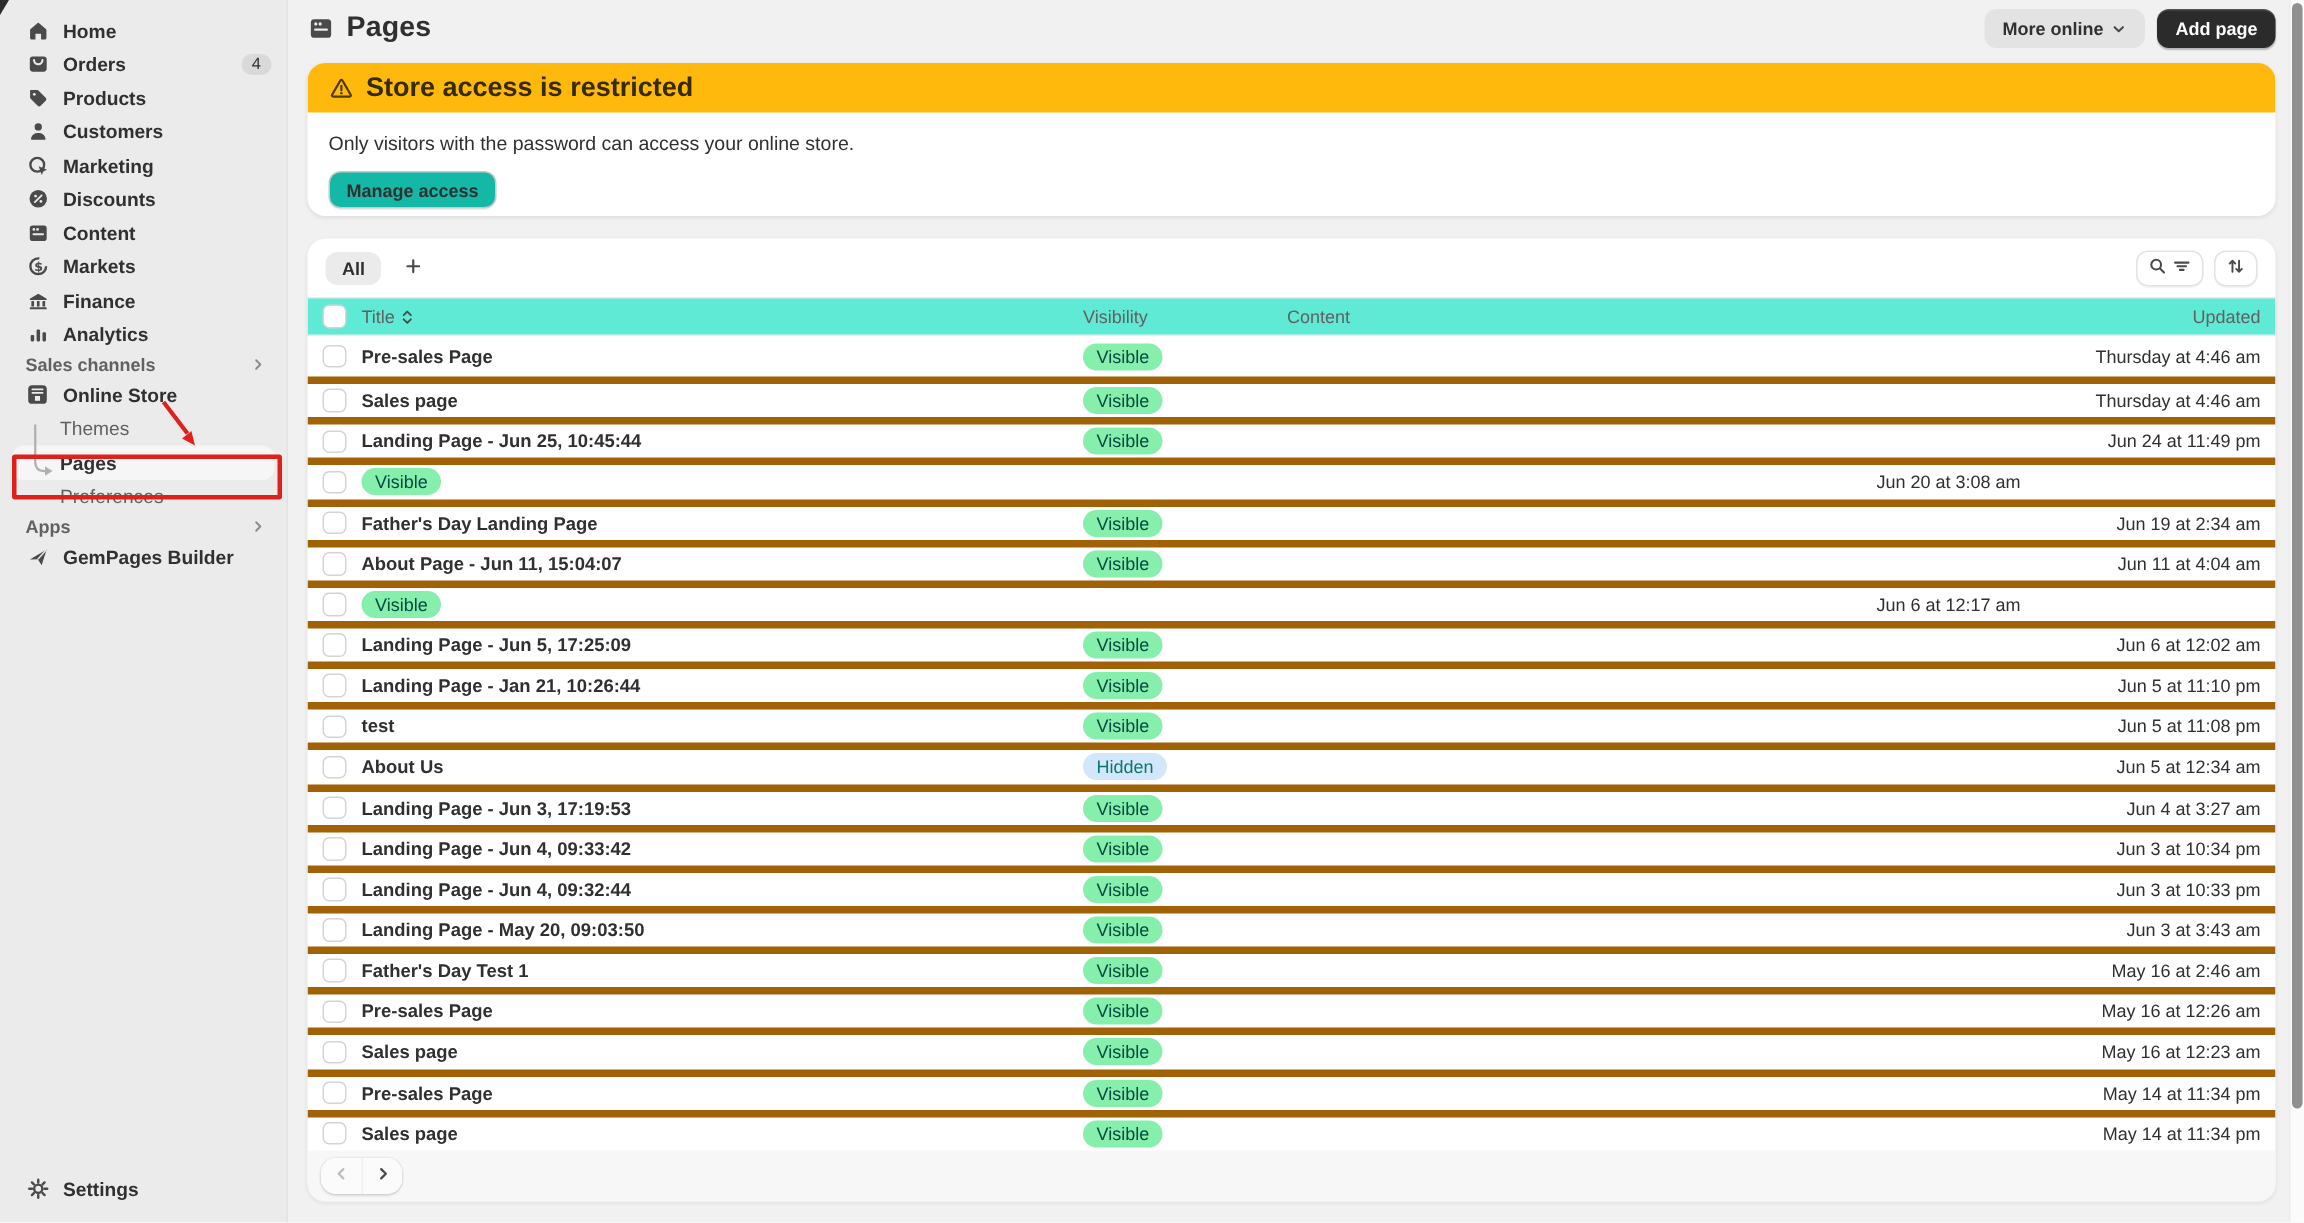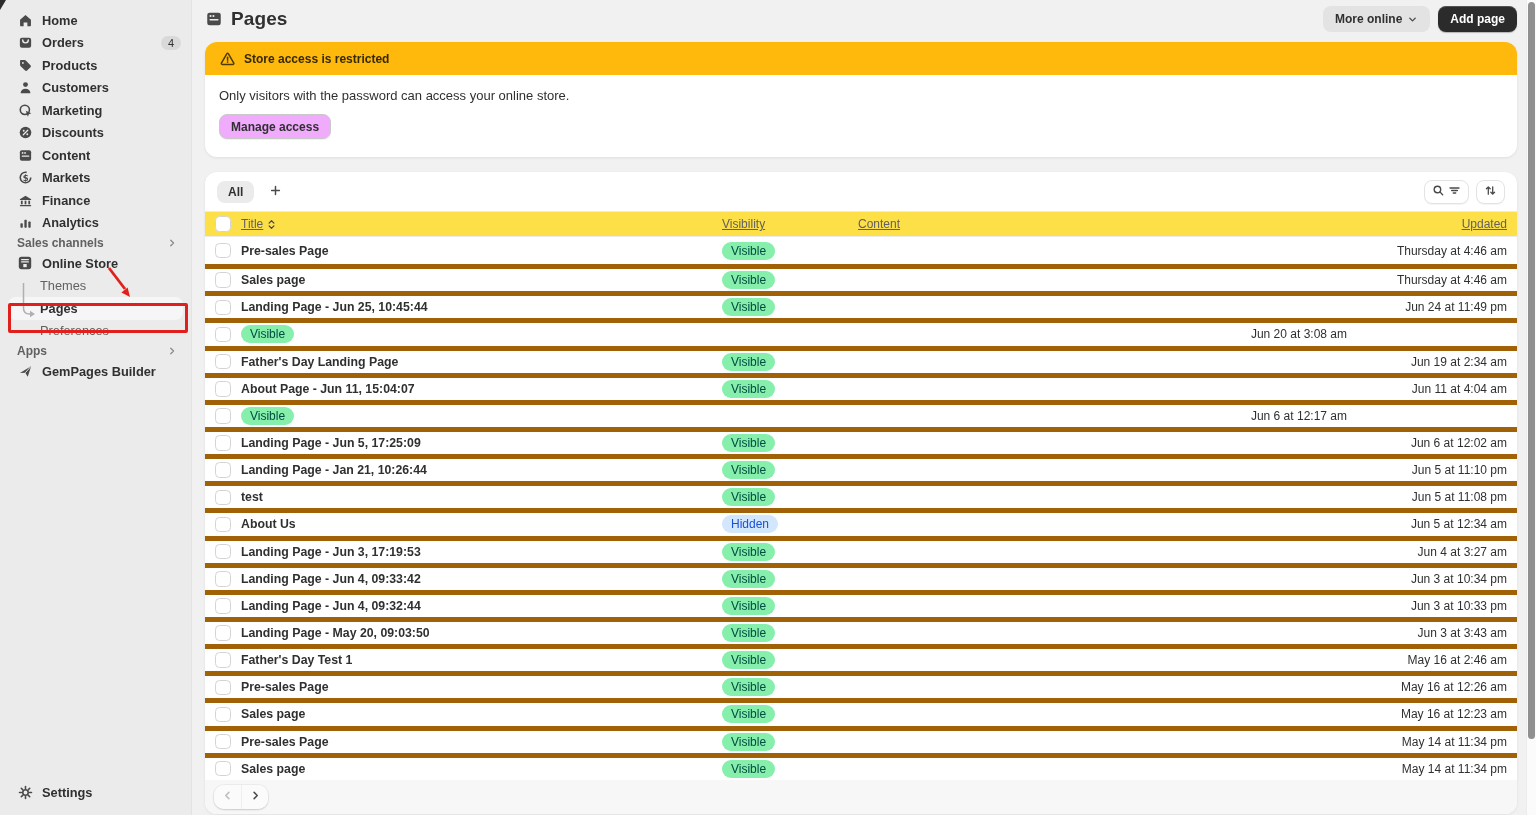--- a/index.html
+++ b/index.html
@@ -62,57 +62,57 @@
          height:26px; display:flex; align-items:center; gap:5px; padding:0 12px;
          font-family:inherit; }
   .btn-secondary { background:#e3e3e3; color:#303030; }
   .btn-secondary .chev { display:flex; color:#4a4a4a; }
   .btn-primary { background:#2b2b2b; color:#ffffff; box-shadow: inset 0 1px 0 rgba(255,255,255,.18), 0 1px 1px rgba(0,0,0,.25); }
 
   
   .banner { border-radius:12px; overflow:hidden; background:#fff; margin-bottom:15px;
             box-shadow:0 1px 3px rgba(0,0,0,.08); }
   .banner-head { background:#ffb80c; display:flex; align-items:center; gap:8px;
-                 height:33px; padding:0 14px; font-size:12px; font-weight:650; color:#352a00; }
+                 height:33px; padding:0 14px; font-size:18px; font-weight:650; color:#352a00; }
   .banner-head .icon { display:flex; color:#4f3b00; }
-  .banner-body { padding:13px 14px 18px; }
+  .banner-body { padding:13px 14px 5px; }
   .banner-text { font-size:13px; color:#303030; }
-  .btn-outline { background:#f0abfc; border:1px solid #c9c9c9; border-radius:8px; height:25px;
+  .btn-outline { background:#14b8a6; border:1px solid #c9c9c9; border-radius:8px; height:25px;
                  font-size:12px; font-weight:600; color:#303030; padding:0 11px; margin-top:11px;
                  cursor:pointer; box-shadow:0 1px 0 rgba(0,0,0,.06); font-family:inherit; }
 
   
   .card { background:#fff; border-radius:12px; box-shadow:0 1px 3px rgba(0,0,0,.08);
           display:flex; flex-direction:column; overflow:hidden; }
   .card-toolbar { display:flex; align-items:center; padding:8px 12px; gap:10px; height:39px;justify-content:flex-end; }
   .tab-pill { background:#ebebeb; border:none; border-radius:8px; padding:4px 11px;
               font-size:12px; font-weight:600; color:#303030; cursor:pointer; font-family:inherit; }
   .plus-btn { background:none; border:none; color:#4a4a4a; display:flex; align-items:center;
               padding:4px 5px; cursor:pointer; border-radius:6px; }
   .toolbar-right { margin-left:auto; display:flex; gap:7px; }
   .icon-btn { height:24px; border:1px solid #e3e3e3; border-radius:8px; background:#fff;
               display:flex; align-items:center; justify-content:center; gap:3px; padding:0 7px;
               color:#4a4a4a; cursor:pointer; box-shadow:0 1px 0 rgba(0,0,0,.04); }
 
   
   .thead, .row { display:grid; grid-template-columns:26px 481px 136px 1fr 160px;
                  align-items:center; padding:0 10px; }
-  .thead { height:26px; background:#fde047; border-top:1px solid #ebebeb;
-           border-bottom:1px solid #ebebeb; font-size:12px; color:#616161;text-decoration:underline; }
+  .thead { height:26px; background:#5eead4; border-top:1px solid #ebebeb;
+           border-bottom:1px solid #ebebeb; font-size:12px; color:#616161; }
   .th-title { display:flex; align-items:center; gap:4px; cursor:pointer; }
   .th-title .caret { display:flex; color:#4a4a4a; }
   .th-right { text-align:right; }
   .checkbox { width:15.5px; height:15.5px; border:1.5px solid #d4d4d4; border-radius:4.5px;
               background:#fff; cursor:pointer; }
   .row { height:27.15px; font-size:12px; cursor:pointer; }
   .row + .row { border-top:5px solid #a16207; }
   .row .title { font-weight:650; color:#303030; font-size:12.3px; }
   .badge { display:inline-block; padding:2px 9px; border-radius:9px; font-size:12px; font-weight:500; }
   .badge.success { background:#86efac; color:#014b40; }
-  .badge.info    { background:#d2e7fb; color:#1d4ed8; }
+  .badge.info    { background:#d2e7fb; color:#0f766e; }
   .updated { text-align:right; color:#303030; }
 
   
   .card-footer { background:#f7f7f7; padding:5px 9px; display:flex; height:34px; align-items:center; }
   .pager { display:flex; background:#fbfbfb; border-radius:10px; overflow:hidden;
            box-shadow:0 1px 2px rgba(0,0,0,.15), 0 0 0 1px rgba(0,0,0,.04); }
   .pager button { width:27px; height:24px; border:none; background:#fbfbfb; display:flex;
                   align-items:center; justify-content:center; cursor:pointer; }
   .pager button + button { border-left:1px solid #efefef; }
   .pager .prev { color:#bdbdbd; }

